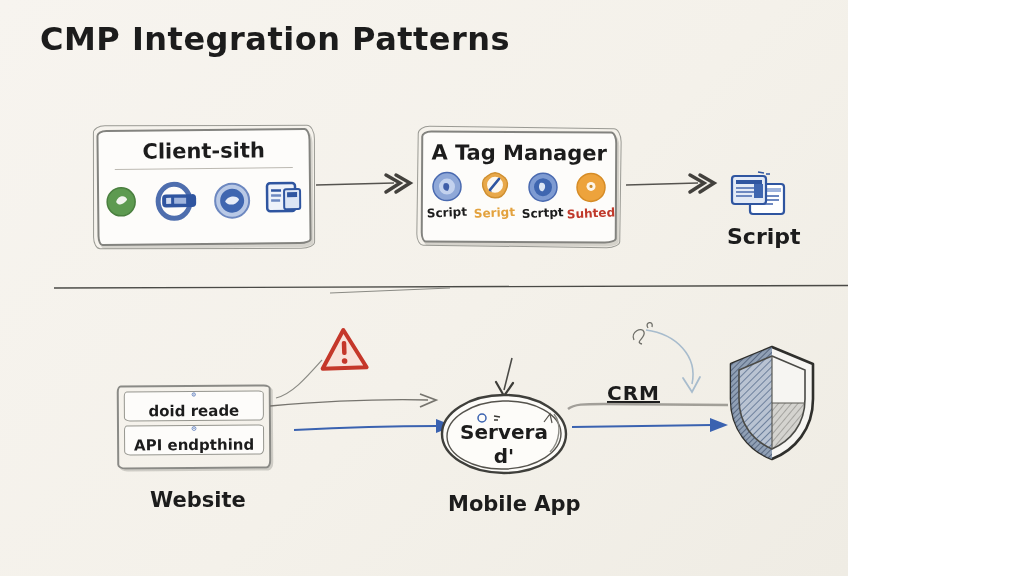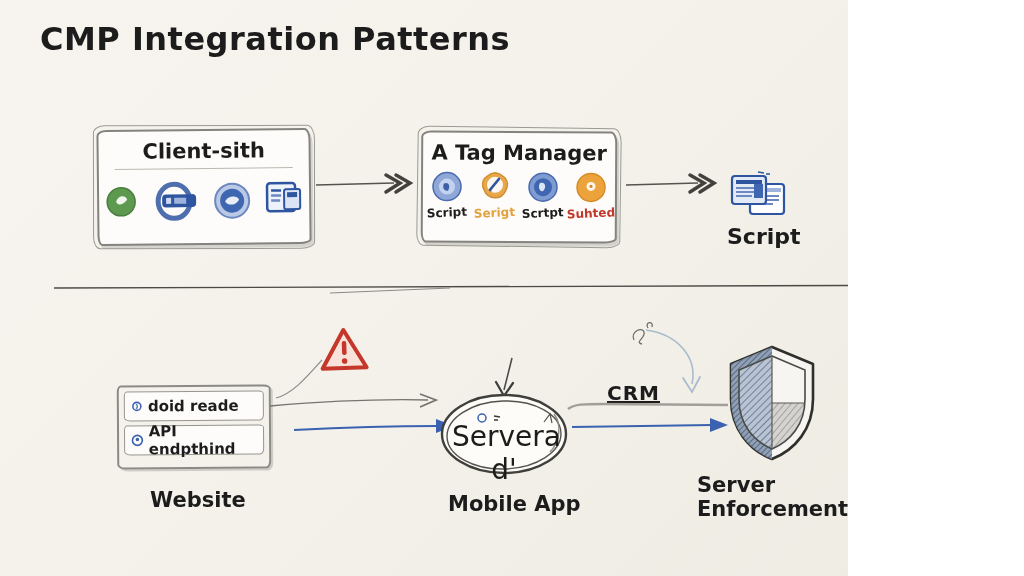--- a/index.html
+++ b/index.html
@@ -24,28 +24,28 @@
   }
   .box-title{text-align:center;font-size:21px;font-weight:bold;margin-top:8px;}
   .box-rule{height:1px;background:#bcb9b2;margin:5px 16px 0;}
   .icon-row{display:flex;justify-content:center;align-items:flex-start;gap:12px;margin-top:12px;}
   .tm-item{display:flex;flex-direction:column;align-items:center;width:40px;}
   .tm-label{font-size:12px;font-weight:bold;margin-top:3px;transform:rotate(-3deg);}
   .lbl-orange{color:#e3a23e;}
   .lbl-red{color:#c0392b;}
 
   .caption{font-size:21px;font-weight:bold;}
-  .node-label{font-size:28px;font-weight:normal;}
+  .node-label{font-size:20px;font-weight:bold;}
 
   
   .wsbox{border:2px solid #8a8a86;background:transparent;border-radius:4px 7px 5px 8px/7px 4px 8px 5px;
          box-shadow:2px 2px 0 rgba(120,118,112,.3);}
   .wsrow{margin:4px 5px;border:1.5px solid #96968f;background:#fdfcfa;height:28px;
          display:flex;align-items:center;gap:5px;padding:0 6px;font-size:15px;font-weight:bold;
-         border-radius:3px 5px 4px 6px/5px 3px 6px 4px;}
+         border-radius:3px 5px 4px 6px/5px 3px 6px 4px;flex-direction:column;}
 
   .busbox{border:3px solid #d9a55f;background:#fffefb;
           border-radius:9px 6px 10px 7px/6px 10px 7px 9px;
           display:flex;align-items:center;justify-content:center;
           font-size:19px;font-weight:bold;
           box-shadow:0 2px 0 rgba(170,140,90,.35),2px 0 0 rgba(150,150,144,.25);}
 
   .crm{font-size:20px;font-weight:bold;letter-spacing:1px;text-decoration:underline;}
   svg{display:block;}
 </style>
@@ -244,15 +244,14 @@
         <line x1="0" y1="0" x2="0" y2="5" stroke="#8f8e8a" stroke-width="1.4"></line>
       </pattern>
     </defs>
     <path d="M48 4 L89 21 L89 56 C89 86 71 107 48 116 C25 107 7 86 7 56 L7 21 Z" fill="#f6f5f2" stroke="#2f2f2c" stroke-width="2.6" stroke-linejoin="round"></path>
     <path d="M48 4 L7 21 L7 56 C7 86 25 107 48 116 L48 106 C30 98 15 80 15 56 L15 27 L48 13 Z" fill="url(#hatchDark)" opacity=".95"></path>
     <path d="M48 13 L48 106 C30 98 15 80 15 56 L15 27 Z" fill="url(#hatchBlue)"></path>
     <path d="M48 60 L81 60 C79 82 65 98 48 106 Z" fill="url(#hatchGray)"></path>
     <path d="M48 13 L81 27 L81 56 C81 82 66 98 48 106 C30 98 15 82 15 56 L15 27 Z" fill="none" stroke="#4a4a46" stroke-width="1.6"></path>
     <path d="M48 13 L48 106 M48 60 L81 60" stroke="#5a5a55" stroke-width="1.2" fill="none"></path>
   </svg>
-  <div class="abs caption" style="left:697px;top:473px;">Server Enforcement</div>
 
 </div>
 
 </body></html>

